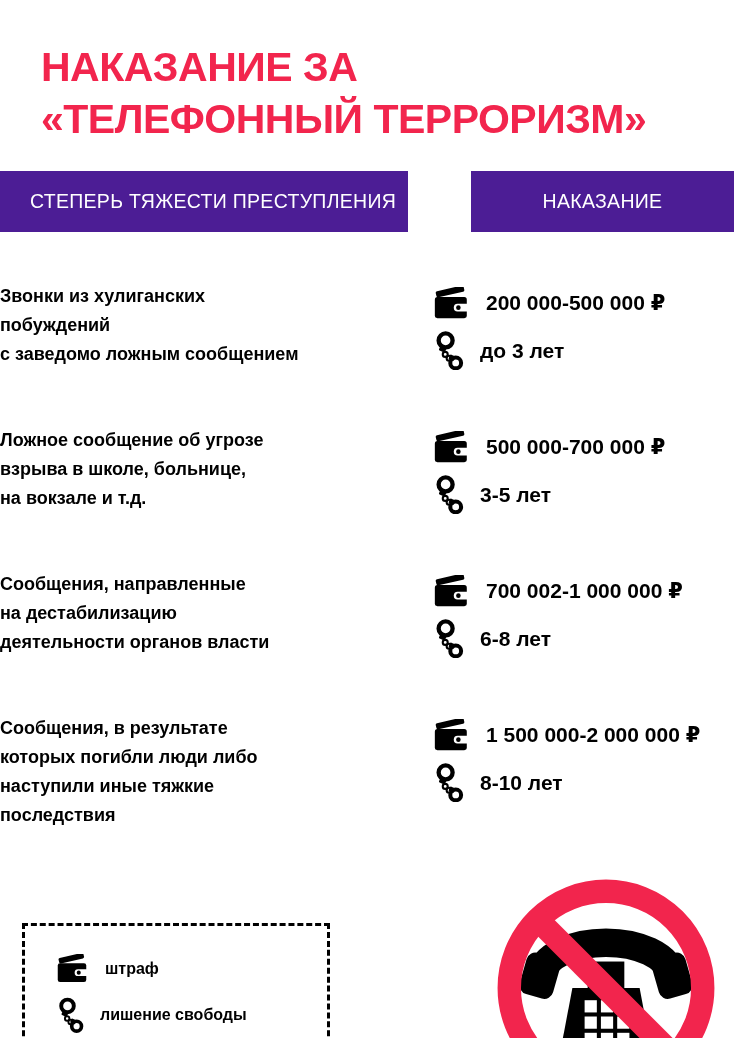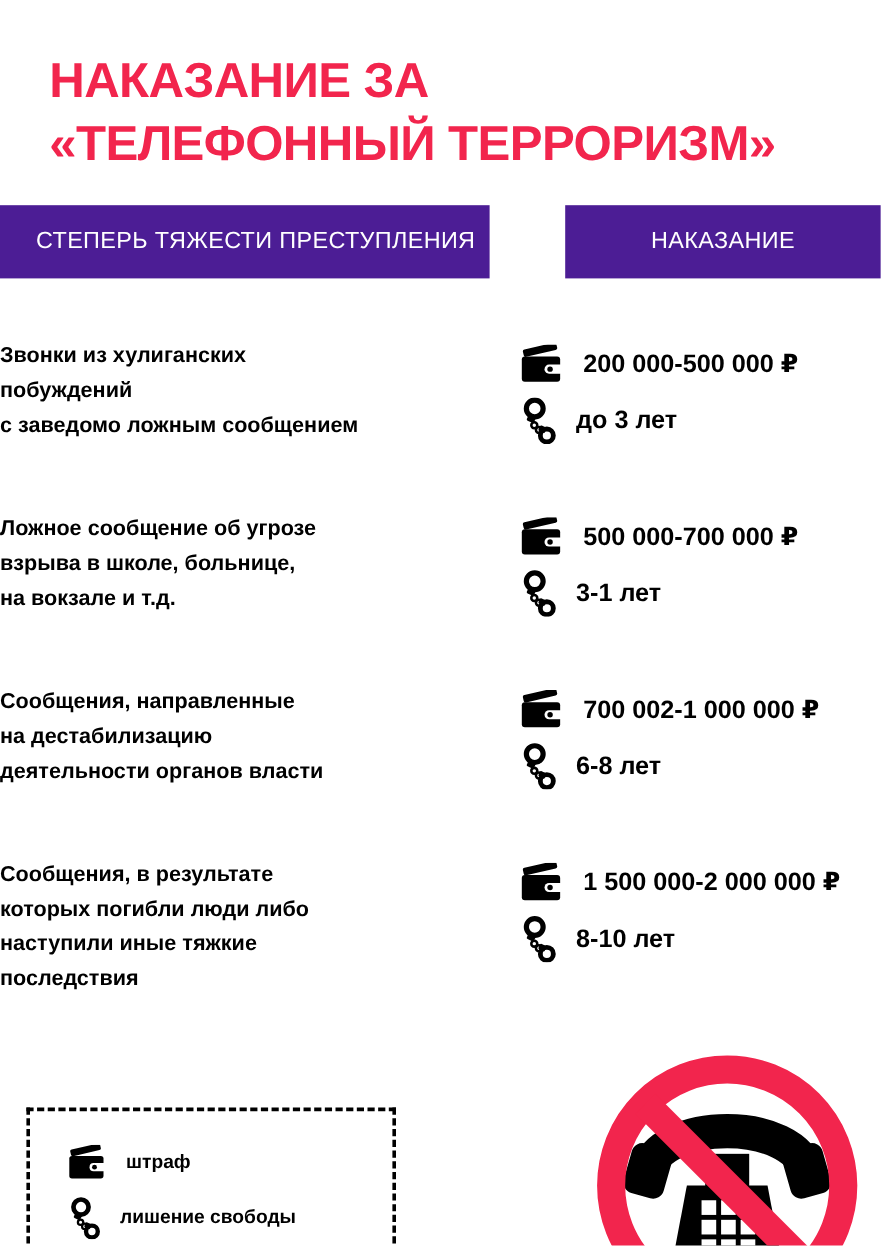--- a/index.html
+++ b/index.html
@@ -172,21 +172,21 @@
         <div class="p-line">
           <svg class="svg-wallet">
               <use href="#sym-wallet"></use>
             </svg>
           <span class="p-text">500 000-700 000  ₽</span>
         </div>
         <div class="p-line">
           <svg class="svg-cuffs">
               <use href="#sym-cuffs"></use>
             </svg>
-          <span class="p-text">3-1 лет</span>
+          <span class="p-text">3-5 лет</span>
         </div>
       </div>
     </div>
 
     <div class="row">
       <div class="crime">Сообщения, направленные
 на дестабилизацию
 деятельности органов власти</div>
       <div class="punishment">
         <div class="p-line">

